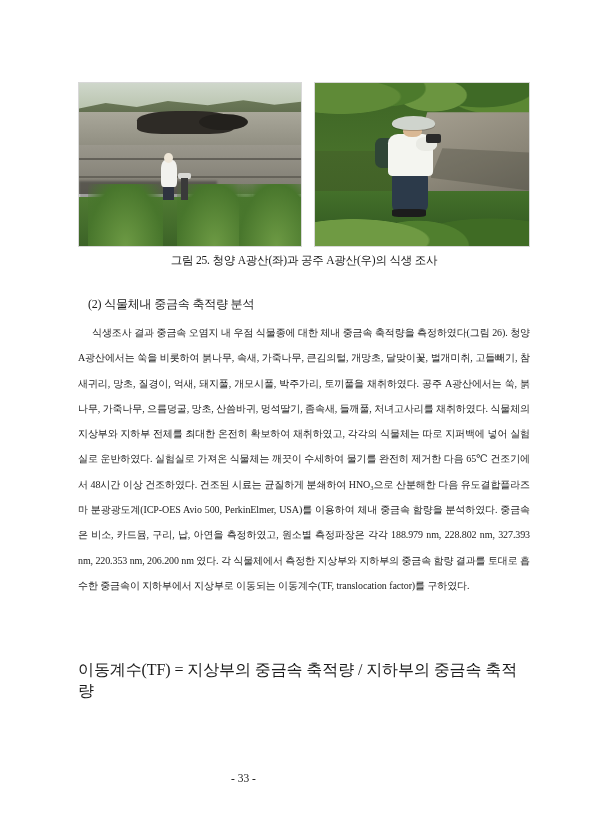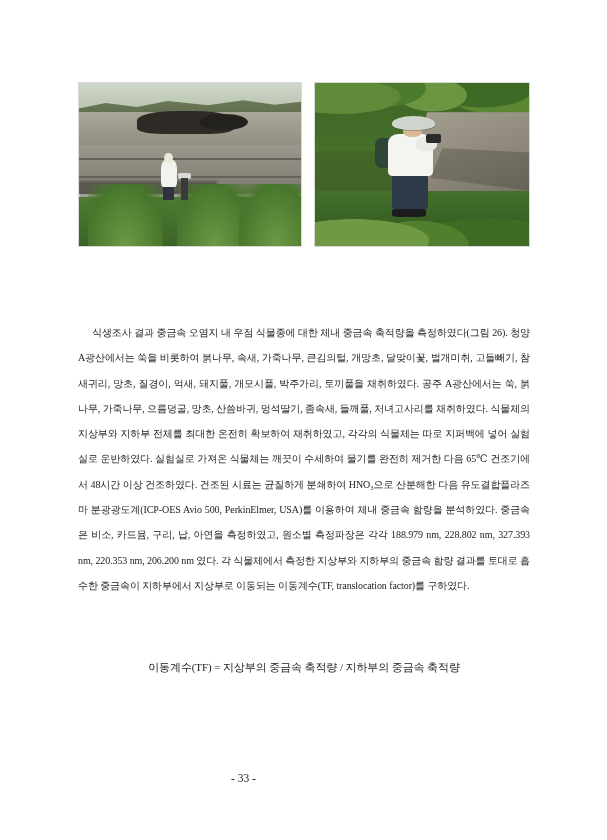--- a/index.html
+++ b/index.html
@@ -224,22 +224,21 @@
   .body-text p {
     margin: 0;
     text-indent: 14px;
   }
 
   .formula {
     position: absolute;
     left: 78px;
     top: 660px;
     width: 452px;
-    text-align: center;
-    font-size: 11px;
+    font-size: 16px;
     letter-spacing: -0.1px;
   }
 
   .page-number {
     position: absolute;
     left: 0;
     top: 772px;
     width: 487px;
     text-align: center;
     font-size: 11.5px;
@@ -284,21 +283,23 @@
       <div class="pr-shoe"></div>
       <div class="pr-torso"></div>
       <div class="pr-arm"></div>
       <div class="pr-camera"></div>
       <div class="pr-head"></div>
       <div class="pr-hat"></div>
     </div>
 
   </div>
 
-
+  <div class="figure-caption">그림 25. 청양 A광산(좌)과 공주 A광산(우)의 식생 조사</div>
+
+  <div class="section-heading">(2) 식물체내 중금속 축적량 분석</div>
 
   <div class="body-text">
     <p>식생조사 결과 중금속 오염지 내 우점 식물종에 대한 체내 중금속 축적량을 측정하였다(그림 26). 청양 A광산에서는 쑥을 비롯하여 붉나무, 속새, 가죽나무, 큰김의털, 개망초, 달맞이꽃, 벌개미취, 고들빼기, 참새귀리, 망초, 질경이, 억새, 돼지풀, 개모시풀, 박주가리, 토끼풀을 채취하였다. 공주 A광산에서는 쑥, 붉나무, 가죽나무, 으름덩굴, 망초, 산씀바귀, 멍석딸기, 좀속새, 들깨풀, 처녀고사리를 채취하였다. 식물체의 지상부와 지하부 전체를 최대한 온전히 확보하여 채취하였고, 각각의 식물체는 따로 지퍼백에 넣어 실험실로 운반하였다. 실험실로 가져온 식물체는 깨끗이 수세하여 물기를 완전히 제거한 다음 65℃ 건조기에서 48시간 이상 건조하였다. 건조된 시료는 균질하게 분쇄하여 HNO₃으로 산분해한 다음 유도결합플라즈마 분광광도계(ICP-OES Avio 500, PerkinElmer, USA)를 이용하여 체내 중금속 함량을 분석하였다. 중금속은 비소, 카드뮴, 구리, 납, 아연을 측정하였고, 원소별 측정파장은 각각 188.979 nm, 228.802 nm, 327.393 nm, 220.353 nm, 206.200 nm 였다. 각 식물체에서 측정한 지상부와 지하부의 중금속 함량 결과를 토대로 흡수한 중금속이 지하부에서 지상부로 이동되는 이동계수(TF, translocation factor)를 구하였다.</p>
   </div>
 
   <div class="formula">이동계수(TF) = 지상부의 중금속 축적량 / 지하부의 중금속 축적량</div>
 
   <div class="page-number">- 33 -</div>
 
 </div>

